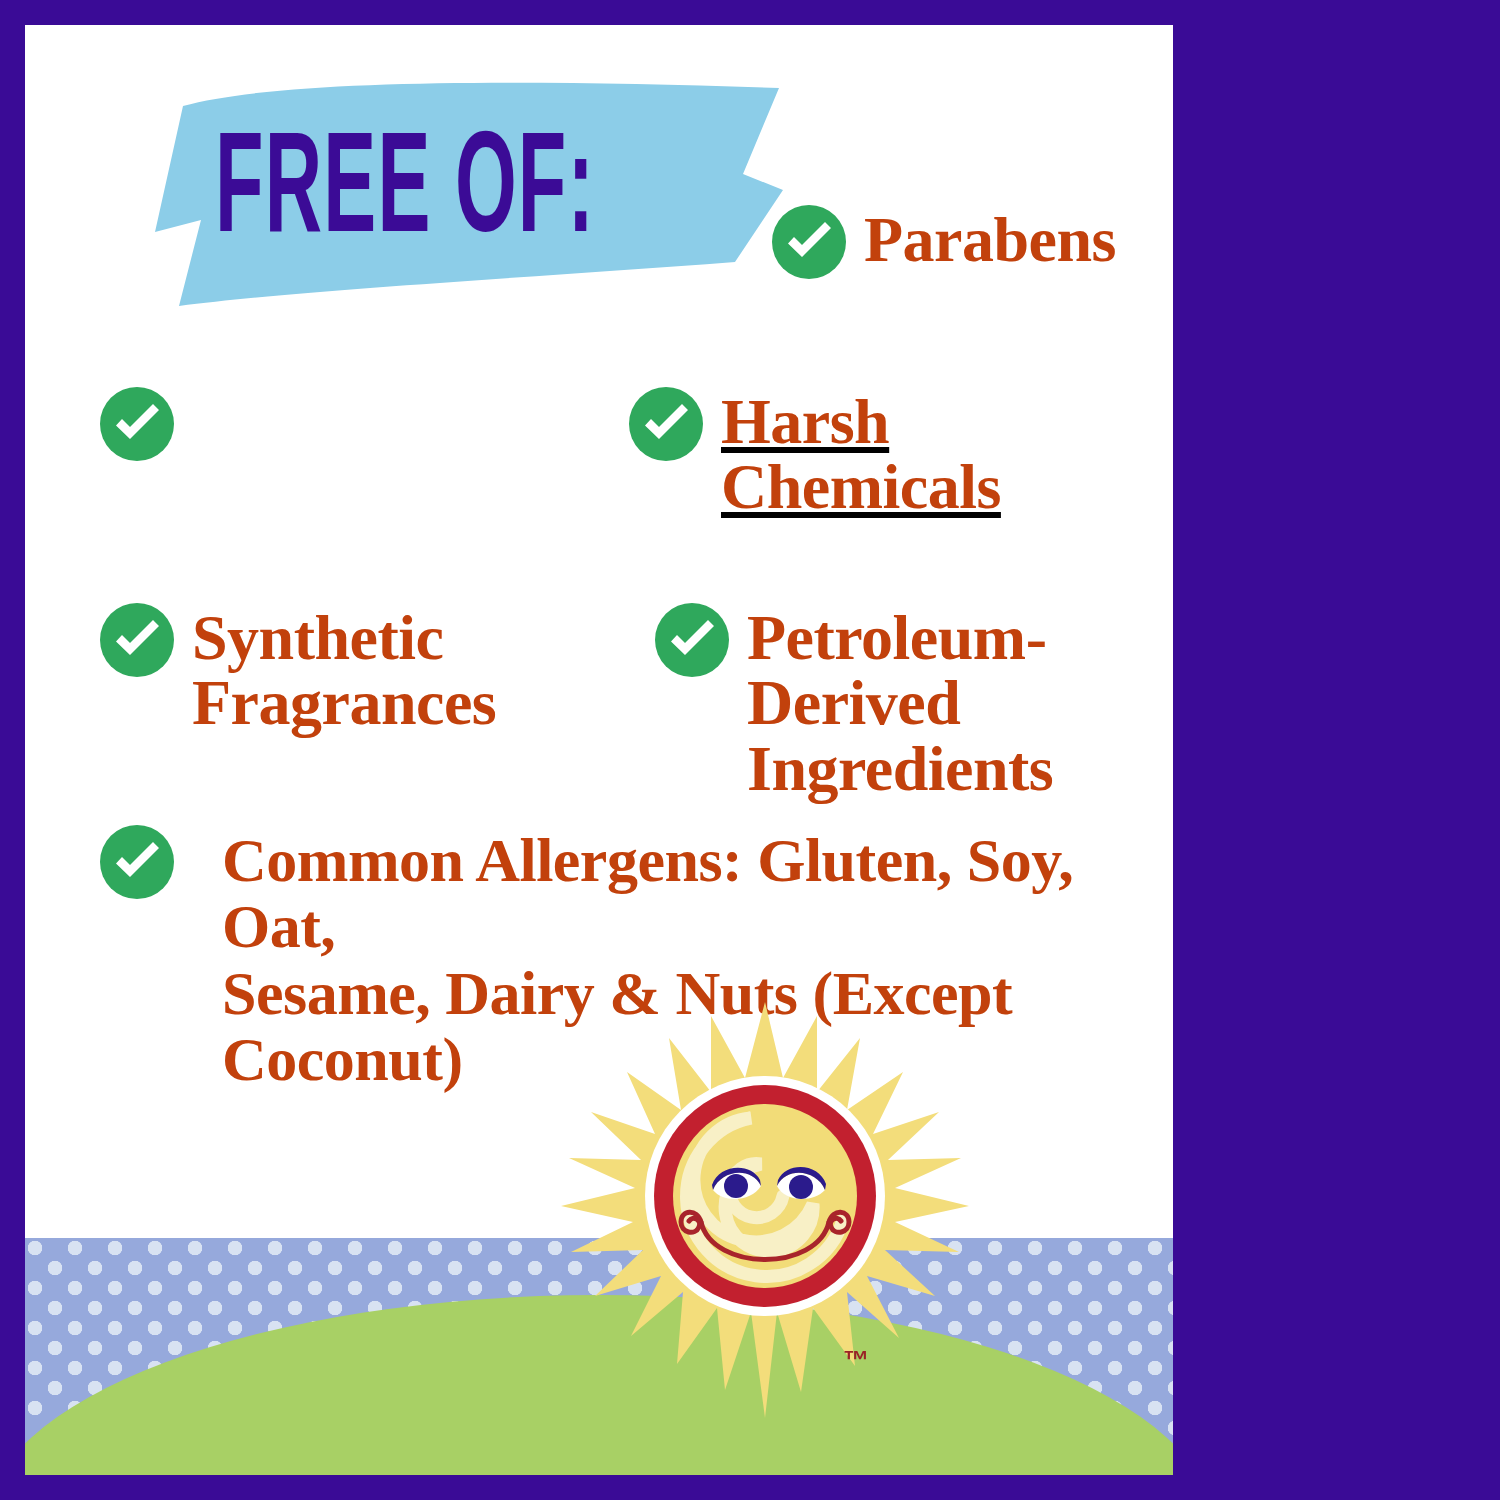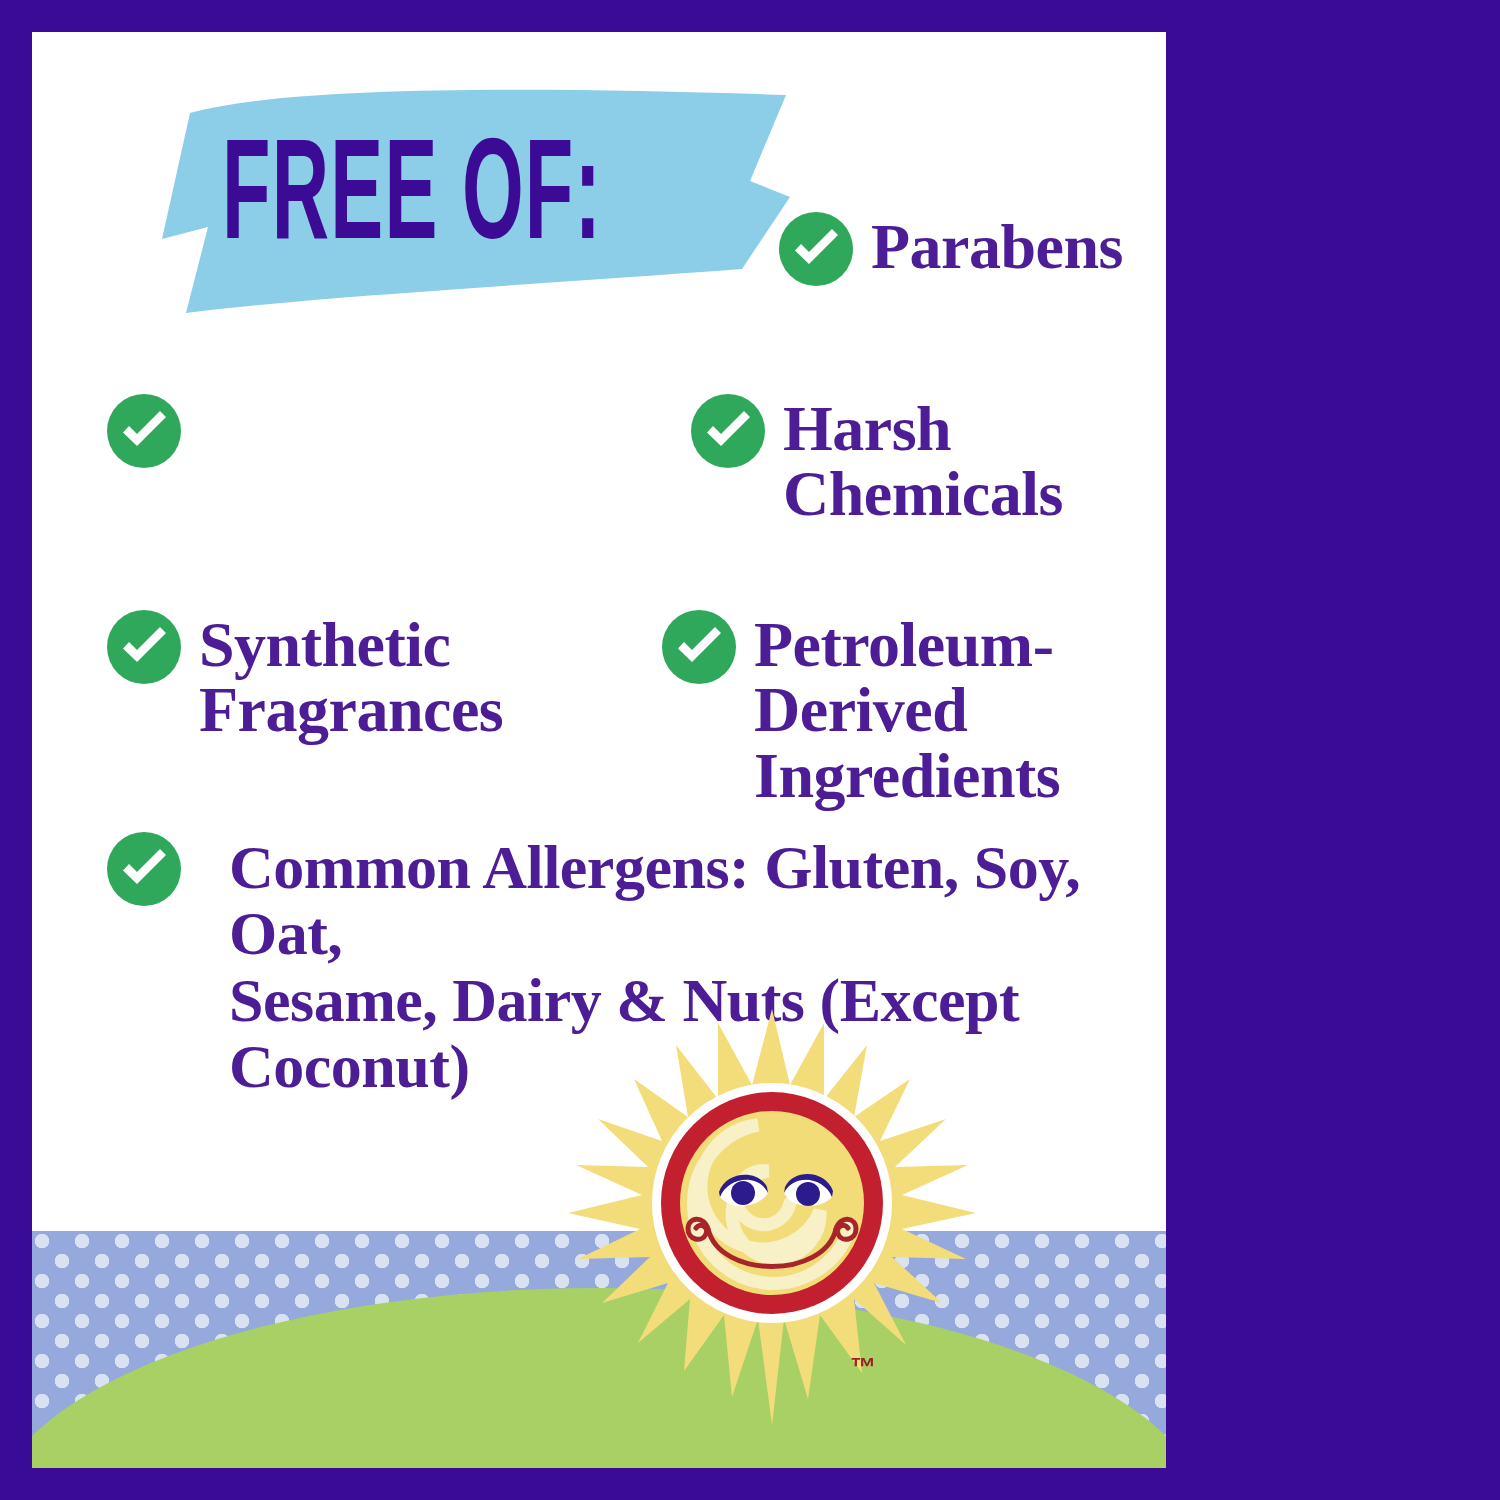--- a/index.html
+++ b/index.html
@@ -8,21 +8,21 @@
     font-family: "Liberation Serif", "DejaVu Serif", serif;
     background: #3A0B96;
     overflow: hidden;
   }
 
   #card {
     position: absolute;
     left: 0; top: 0;
     width: 1198px; height: 1500px;
     background: #3A0B96;
-    padding: 32px;
+    padding: 25px;
   }
 
   #inner {
     position: relative;
     width: 100%; height: 100%;
     background: #FFFFFF;
     overflow: hidden;
   }
 
   
@@ -84,34 +84,34 @@
   .check {
     flex: 0 0 auto;
     width: 74px; height: 74px;
     border-radius: 50%;
     background: #2FA85C;
     position: relative;
     margin-right: 18px;
   }
   .check svg { position:absolute; left:0; top:0; }
   .label {
-    color:#4c1d95;
+    color:#c2410c;
     font-family:"Liberation Serif","DejaVu Serif",serif;
     font-weight: 700;
     font-size: 64px;
     line-height: 1.02;
     letter-spacing: -0.5px;
     white-space: pre-line;
     margin-top: 2px;
   }
 
   
   #row-parabens   { left: 747px; top: 180px; }
   #row-sulfates   { left:  75px; top: 362px; }
-  #row-harsh      { left: 659px; top: 362px; }
+  #row-harsh      { left: 604px; top: 362px; text-decoration: underline; }
   #row-synth      { left:  75px; top: 578px; }
   #row-petro      { left: 630px; top: 578px; }
   #row-allergens  { left:  75px; top: 800px; gap: 30px; }
   #row-allergens .label { font-size: 62px; line-height: 1.07; }
 
   
   #sun {
     position:absolute;
     left: 530px; top: 975px;
     width: 420px; height: 420px;

